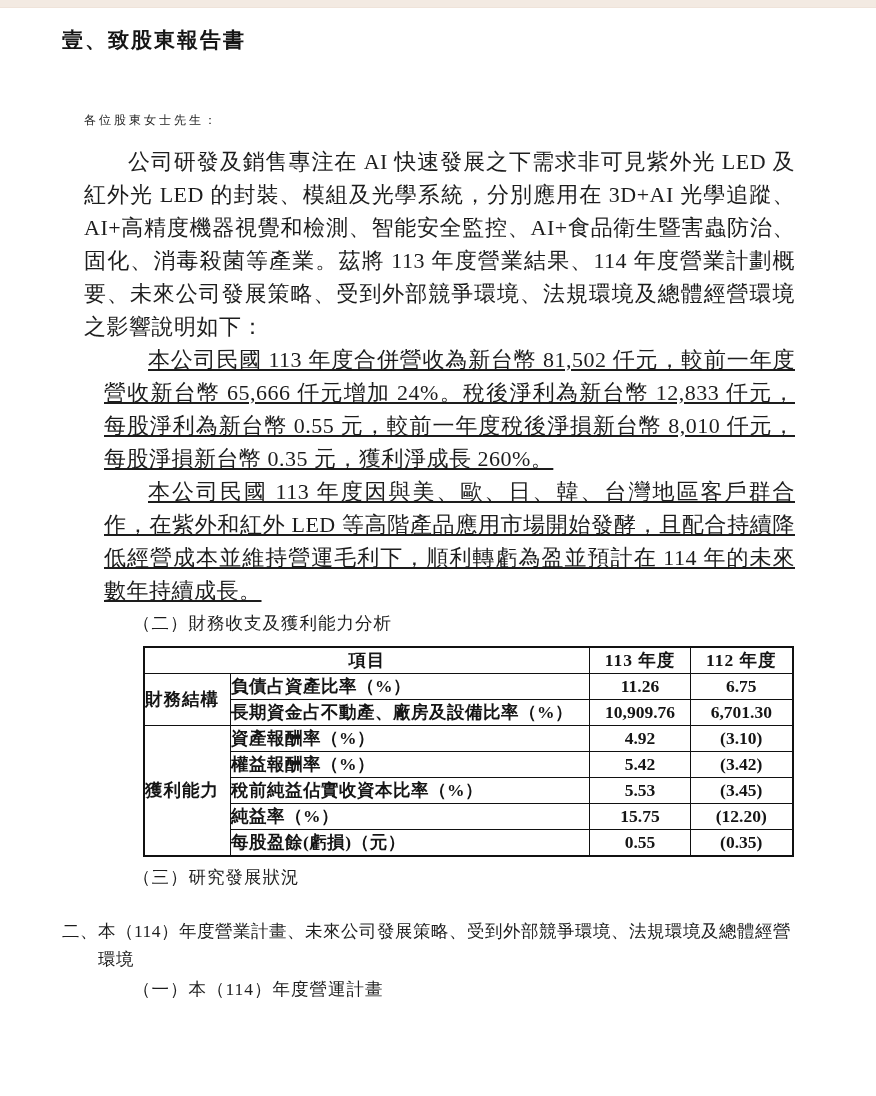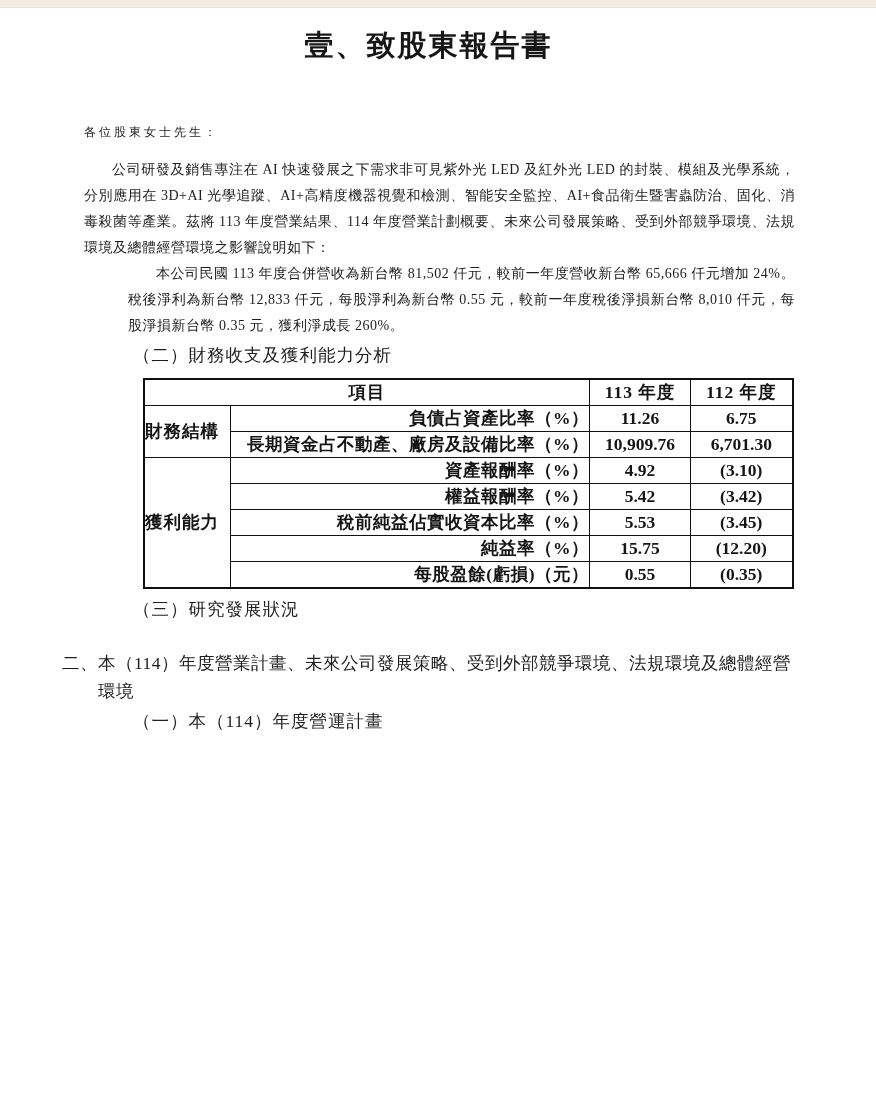--- a/index.html
+++ b/index.html
@@ -10,70 +10,71 @@
   }
   .top-strip{
     position:absolute;top:0;left:0;width:876px;height:7px;
     background:#f3eae2;border-bottom:1px solid #efe3d9;
   }
   .page{
     box-sizing:border-box;
     padding:20px 81px 10px 62px; 
   }
   .title{
-    text-align:center;font-size:29px;font-weight:bold;
+    text-align:left;font-size:21px;font-weight:bold;
     letter-spacing:2px;margin:6px 0 0 0;color:#161616;
   }
   .greeting{
     margin:58px 0 0 22px;font-size:12px;letter-spacing:3px;
   }
   p.body{
-    font-size:14px;line-height:26px;text-align:justify;
+    font-size:22px;line-height:33px;text-align:justify;
     margin:0;letter-spacing:0.5px;
   }
   p.intro{margin:16px 0 0 22px;text-indent:2em;}
   .h1{
     font-size:17.5px;line-height:27.5px;margin-top:21px;letter-spacing:0.5px;
   }
   .h1.hang{padding-left:36px;text-indent:-36px;margin-top:27px;}
   .h2{
     font-size:17.5px;line-height:27.5px;margin:3px 0 0 71px;letter-spacing:1px;
   }
-  p.sub{margin-left:66px;text-indent:2em;}
+  p.sub{margin-left:42px;text-indent:2em;text-decoration:underline;}
   table.fin{
     border-collapse:collapse;margin:8px 0 7px 81px;
     font-size:17.5px;color:#151515;
     border:2px solid #111;
   }
   table.fin th,table.fin td{
     border:1px solid #111;height:25px;padding:0;
     font-weight:bold;line-height:25px;
   }
   table.fin th{text-align:center;letter-spacing:1px;}
   td.grp{width:85px;padding-left:6px;letter-spacing:1px;vertical-align:middle;}
-  td.item{width:358px;padding-left:7px;letter-spacing:0.5px;text-align:right;}
+  td.item{width:358px;padding-left:7px;letter-spacing:0.5px;}
   td.val{text-align:center;padding-right:9px;font-family:"Liberation Serif","DejaVu Serif",serif;}
   col.c113{width:101px;}
   col.c112{width:102px;}
 </style>
 </head>
 <body>
 
 <div class="top-strip"></div>
 
 <div class="page">
 
   <h1 class="title">壹、致股東報告書</h1>
 
   <p class="greeting">各位股東女士先生：</p>
 
   <p class="body intro">公司研發及銷售專注在 AI 快速發展之下需求非可見紫外光 LED 及紅外光 LED 的封裝、模組及光學系統，分別應用在 3D+AI 光學追蹤、AI+高精度機器視覺和檢測、智能安全監控、AI+食品衛生暨害蟲防治、固化、消毒殺菌等產業。茲將 113 年度營業結果、114 年度營業計劃概要、未來公司發展策略、受到外部競爭環境、法規環境及總體經營環境之影響說明如下：</p>
 
 
   <p class="body sub">本公司民國 113 年度合併營收為新台幣 81,502 仟元，較前一年度營收新台幣 65,666 仟元增加 24%。稅後淨利為新台幣 12,833 仟元，每股淨利為新台幣 0.55 元，較前一年度稅後淨損新台幣 8,010 仟元，每股淨損新台幣 0.35 元，獲利淨成長 260%。</p>
+  <p class="body sub">本公司民國 113 年度因與美、歐、日、韓、台灣地區客戶群合作，在紫外和紅外 LED 等高階產品應用市場開始發酵，且配合持續降低經營成本並維持營運毛利下，順利轉虧為盈並預計在 114 年的未來數年持續成長。</p>
 
   <div class="h2">（二）財務收支及獲利能力分析</div>
 
   <table class="fin">
     <colgroup>
       <col style="width:85px">
         <col style="width:358px">
         <col class="c113">
         <col class="c112">
     </colgroup>

